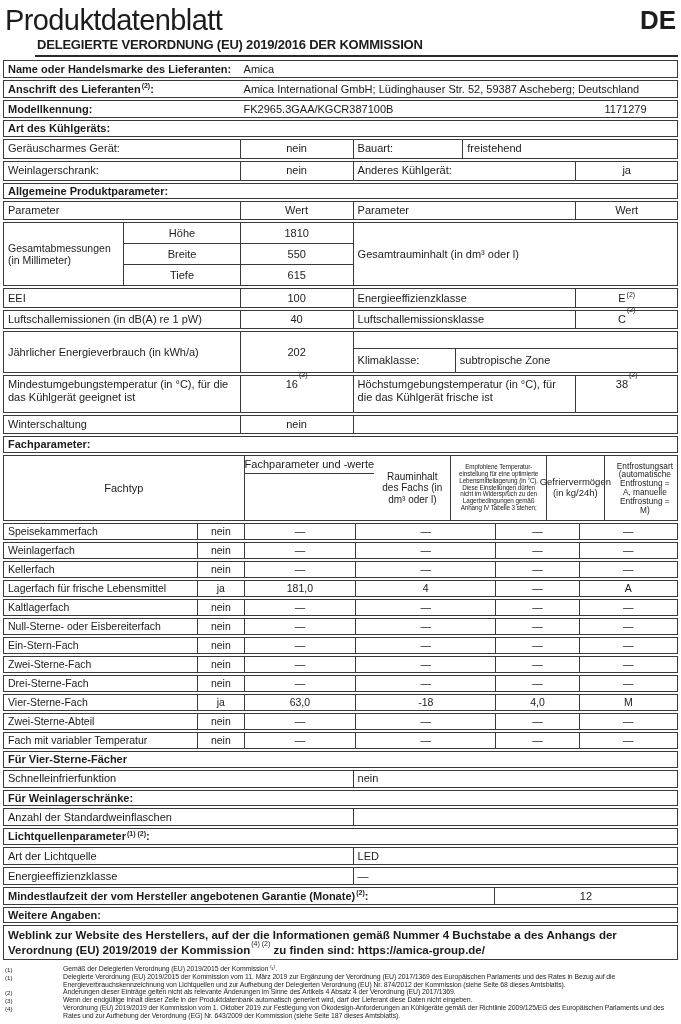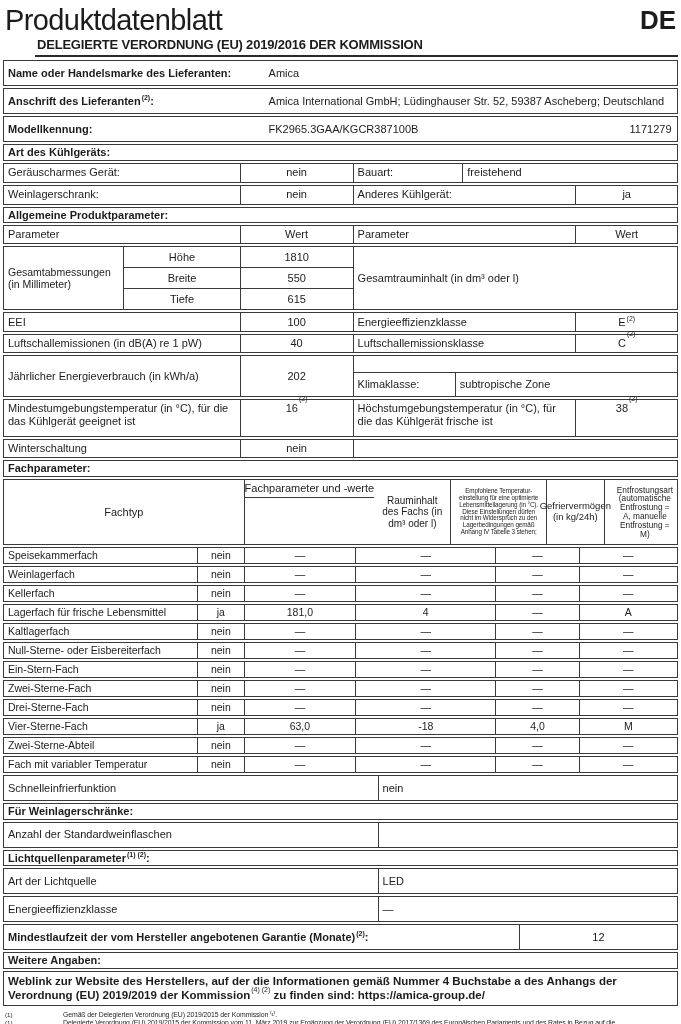--- a/index.html
+++ b/index.html
@@ -21,21 +21,21 @@
   
   .r { display: flex; border: 1px solid #3a3a3a; margin-bottom: 2px; align-items: stretch; background: #fff; }
   .c { padding: 1px 4px; display: flex; align-items: center; line-height: 1.15; }
   .bl { border-left: 1px solid #3a3a3a; }
   .ctr { justify-content: center; text-align: center; }
   .top { align-items: flex-start; padding-top: 2px; }
   .b { font-weight: bold; }
   .head { font-weight: bold; }
 
   
-  .h14 { min-height: 16px; } .h17 { height: 17px; } .h18 { height: 26px; gap: 25px; }
+  .h14 { min-height: 16px; } .h17 { height: 17px; } .h18 { height: 18px; }
   .h19 { height: 19px; } .h20 { height: 20px; } .h25 { height: 19px; }
   .h38 { height: 38px; } .h42 { height: 42px; } .h64 { height: 64px; } .h66 { height: 66px; }
 
   
   .w1 { width: 35%; }  .w2 { width: 16.8%; } .w3 { width: 33.1%; } .wx { flex: 1; }
   .wb1 { width: 16.3%; }          
   .wh { width: 51.8%; }           
   .wg { width: 72.8%; }           
 
   
@@ -310,20 +310,23 @@
     </div>
     <div class="r h17 frow">
       <div class="c f1">Fach mit variabler Temperatur</div>
       <div class="c f2 ctr bl">nein</div>
       <div class="c f3 ctr bl">—</div>
       <div class="c f4 ctr bl">—</div>
       <div class="c f5 ctr bl">—</div>
       <div class="c f6 ctr bl">—</div>
     </div>
 
+  <div class="r h14 head">
+    <div class="c">Für Vier-Sterne-Fächer</div>
+  </div>
   <div class="r h18">
     <div class="c wh">Schnelleinfrierfunktion</div>
     <div class="c wx bl">nein</div>
   </div>
 
   <div class="r h14 head">
     <div class="c">Für Weinlagerschränke:</div>
   </div>
   <div class="r h18">
     <div class="c wh">Anzahl der Standardweinflaschen</div>

